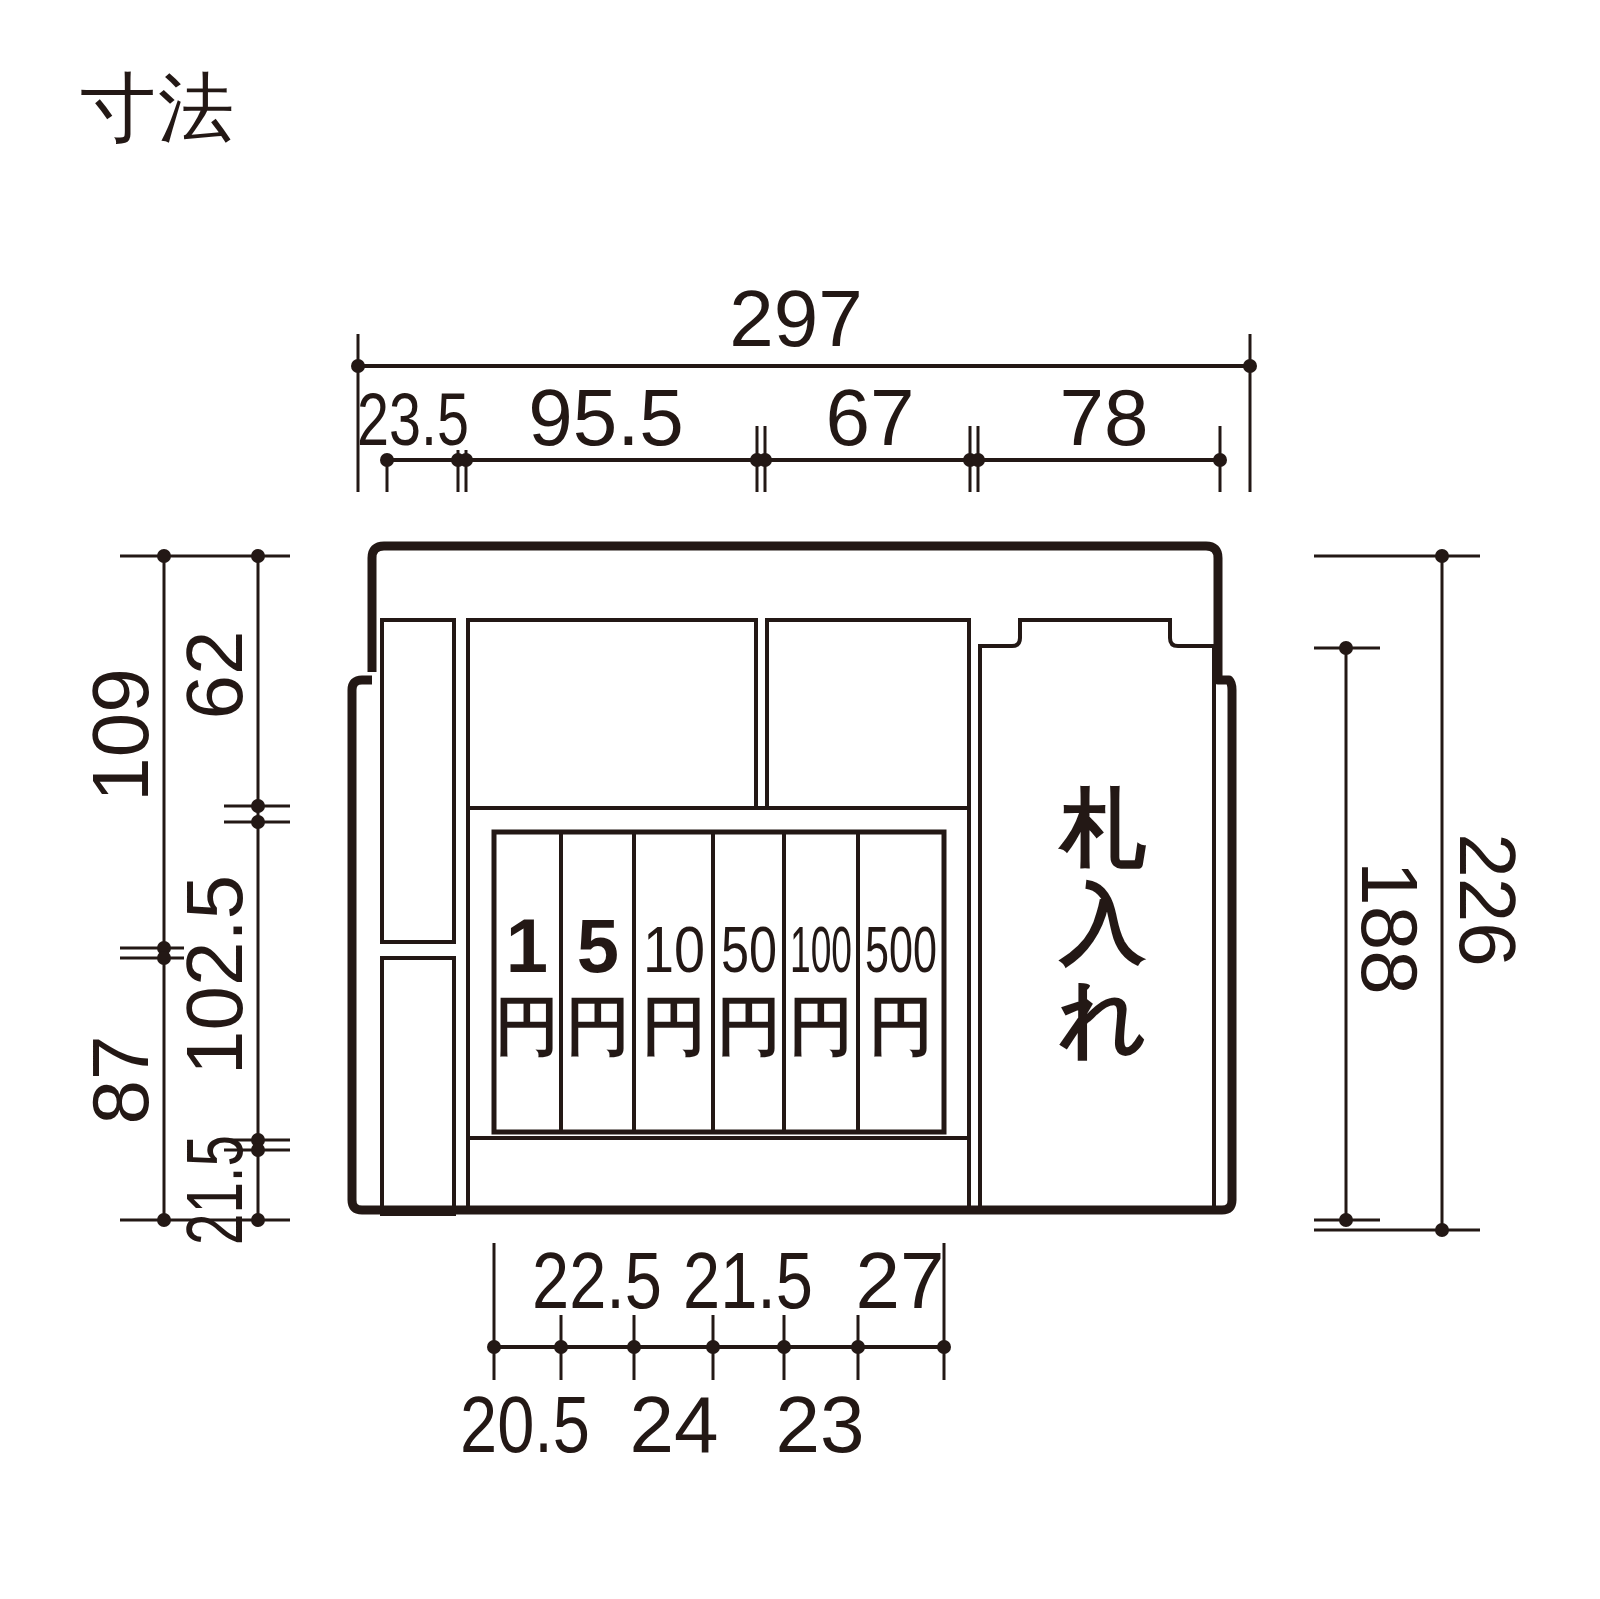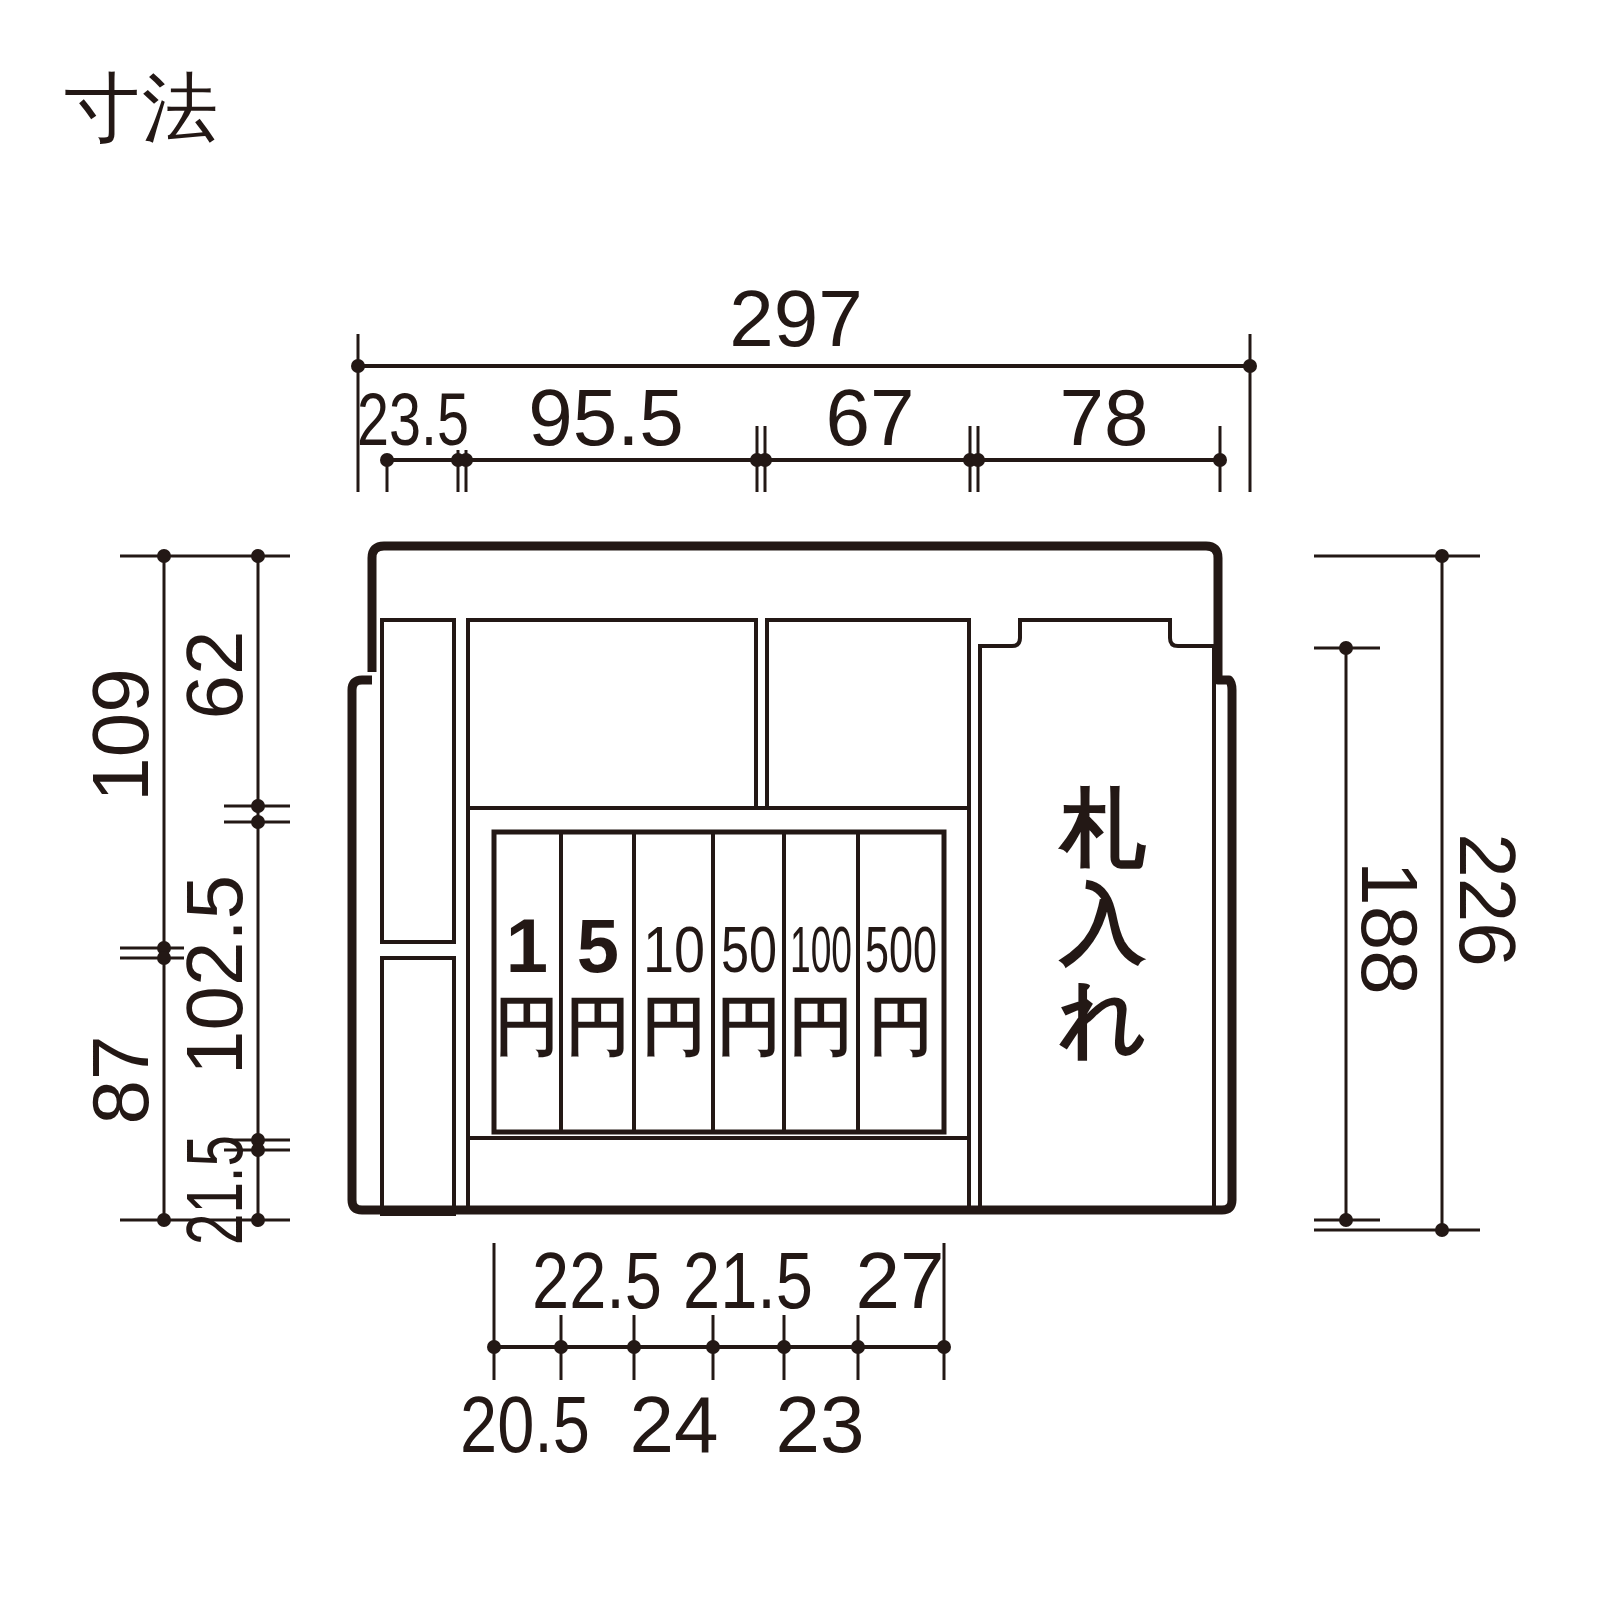--- a/index.html
+++ b/index.html
@@ -1,18 +1,18 @@
 <!DOCTYPE html>
 <html><head>
 <meta charset="utf-8">
 <style>
   html, body { margin: 0; padding: 0; background: #ffffff; }
   body { width: 1600px; height: 1599px; position: relative; overflow: hidden;
          font-family: "Liberation Sans", "DejaVu Sans", sans-serif; color: #231815; }
-  #title { position: absolute; left: 64px; top: 70px; font-size: 76px; line-height: 1; letter-spacing: 2px;
+  #title { position: absolute; left: 80px; top: 70px; font-size: 76px; line-height: 1; letter-spacing: 2px;
            font-family: "DejaVu Sans", sans-serif; }
   svg { position: absolute; left: 0; top: 0; }
   .ln { stroke: #231815; fill: none; }
   .dim { font-family: "Liberation Sans", sans-serif; fill: #231815; }
   .cjk { font-family: "DejaVu Sans", sans-serif; fill: #231815; font-weight: bold; }
 </style>
 </head>
 <body>
 
 <div id="title">寸法</div>

